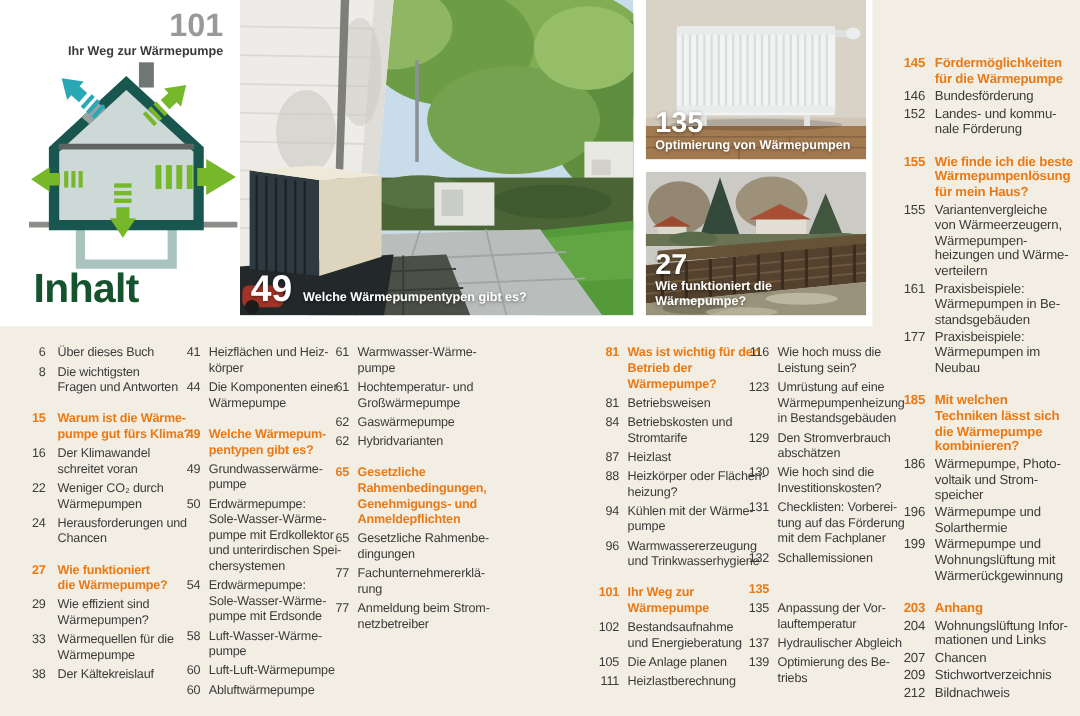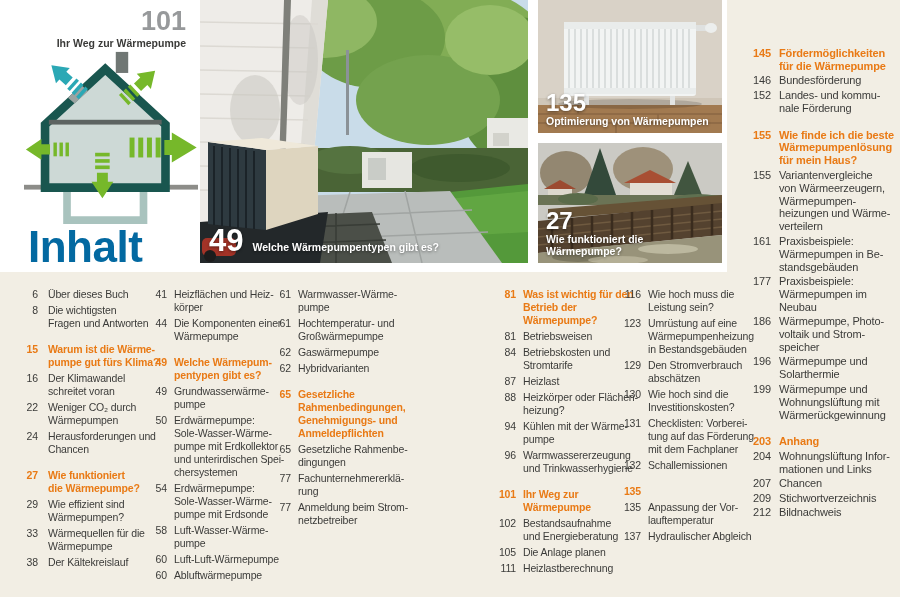--- a/index.html
+++ b/index.html
@@ -7,21 +7,21 @@
        background:#f2eee4;font-family:"Liberation Sans",sans-serif;color:#3b3b39;}
   .white-band{position:absolute;left:0;top:0;width:727px;height:272px;background:#ffffff;}
 
   
   .feature-house{position:absolute;left:28px;top:6px;width:158px;text-align:right;}
   .feature-house .big-num{font-size:27px;font-weight:bold;color:#97999b;line-height:30px;}
   .feature-house .cap{font-size:10.5px;font-weight:bold;color:#3a3a38;margin-top:1px;}
   .house-svg{position:absolute;left:24px;top:42px;width:174px;height:190px;}
 
   .page-title{position:absolute;left:28px;top:222px;margin:0;
-              font-size:44px;font-weight:bold;color:#0369a1;letter-spacing:-0.5px;}
+              font-size:34px;font-weight:bold;color:#14532d;letter-spacing:-0.5px;}
 
   
   figure{margin:0;position:absolute;overflow:hidden;}
   figure svg{display:block;width:100%;height:100%;}
   .photo-main{left:200px;top:0;width:328px;height:263px;}
   .photo-radiator{left:538px;top:0;width:184px;height:133px;}
   .photo-garden{left:538px;top:143px;width:184px;height:120px;}
   .cap-row{position:absolute;left:9px;bottom:7px;display:flex;align-items:baseline;gap:9px;
            color:#fff;text-shadow:0 1px 3px rgba(0,0,0,.45);}
   .cap-col{position:absolute;left:8px;bottom:6px;display:flex;flex-direction:column;
@@ -435,20 +435,25 @@
       </div>
       <div class="toc-entry">
         <span class="toc-num">135</span>
         <span class="toc-text">Anpassung der Vor-
 lauftemperatur</span>
       </div>
       <div class="toc-entry">
         <span class="toc-num">137</span>
         <span class="toc-text">Hydraulischer Abgleich</span>
       </div>
+      <div class="toc-entry">
+        <span class="toc-num">139</span>
+        <span class="toc-text">Optimierung des Be-
+triebs</span>
+      </div>
     </div>
   </div>
 <aside id="toc-sidebar" class="toc-col sidebar-col">
     <div class="toc-entry head">
       <span class="toc-num">145</span>
       <span class="toc-text">Fördermöglichkeiten
 für die Wärmepumpe</span>
     </div>
     <div class="toc-entry">
       <span class="toc-num">146</span>
@@ -478,20 +483,27 @@
       <span class="toc-text">Praxisbeispiele:
 Wärmepumpen in Be-
 standsgebäuden</span>
     </div>
     <div class="toc-entry">
       <span class="toc-num">177</span>
       <span class="toc-text">Praxisbeispiele:
 Wärmepumpen im
 Neubau</span>
     </div>
+    <div class="toc-entry head">
+      <span class="toc-num">185</span>
+      <span class="toc-text">Mit welchen
+Techniken lässt sich
+die Wärmepumpe
+kombinieren?</span>
+    </div>
     <div class="toc-entry">
       <span class="toc-num">186</span>
       <span class="toc-text">Wärmepumpe, Photo-
 voltaik und Strom-
 speicher</span>
     </div>
     <div class="toc-entry">
       <span class="toc-num">196</span>
       <span class="toc-text">Wärmepumpe und
 Solarthermie</span>

